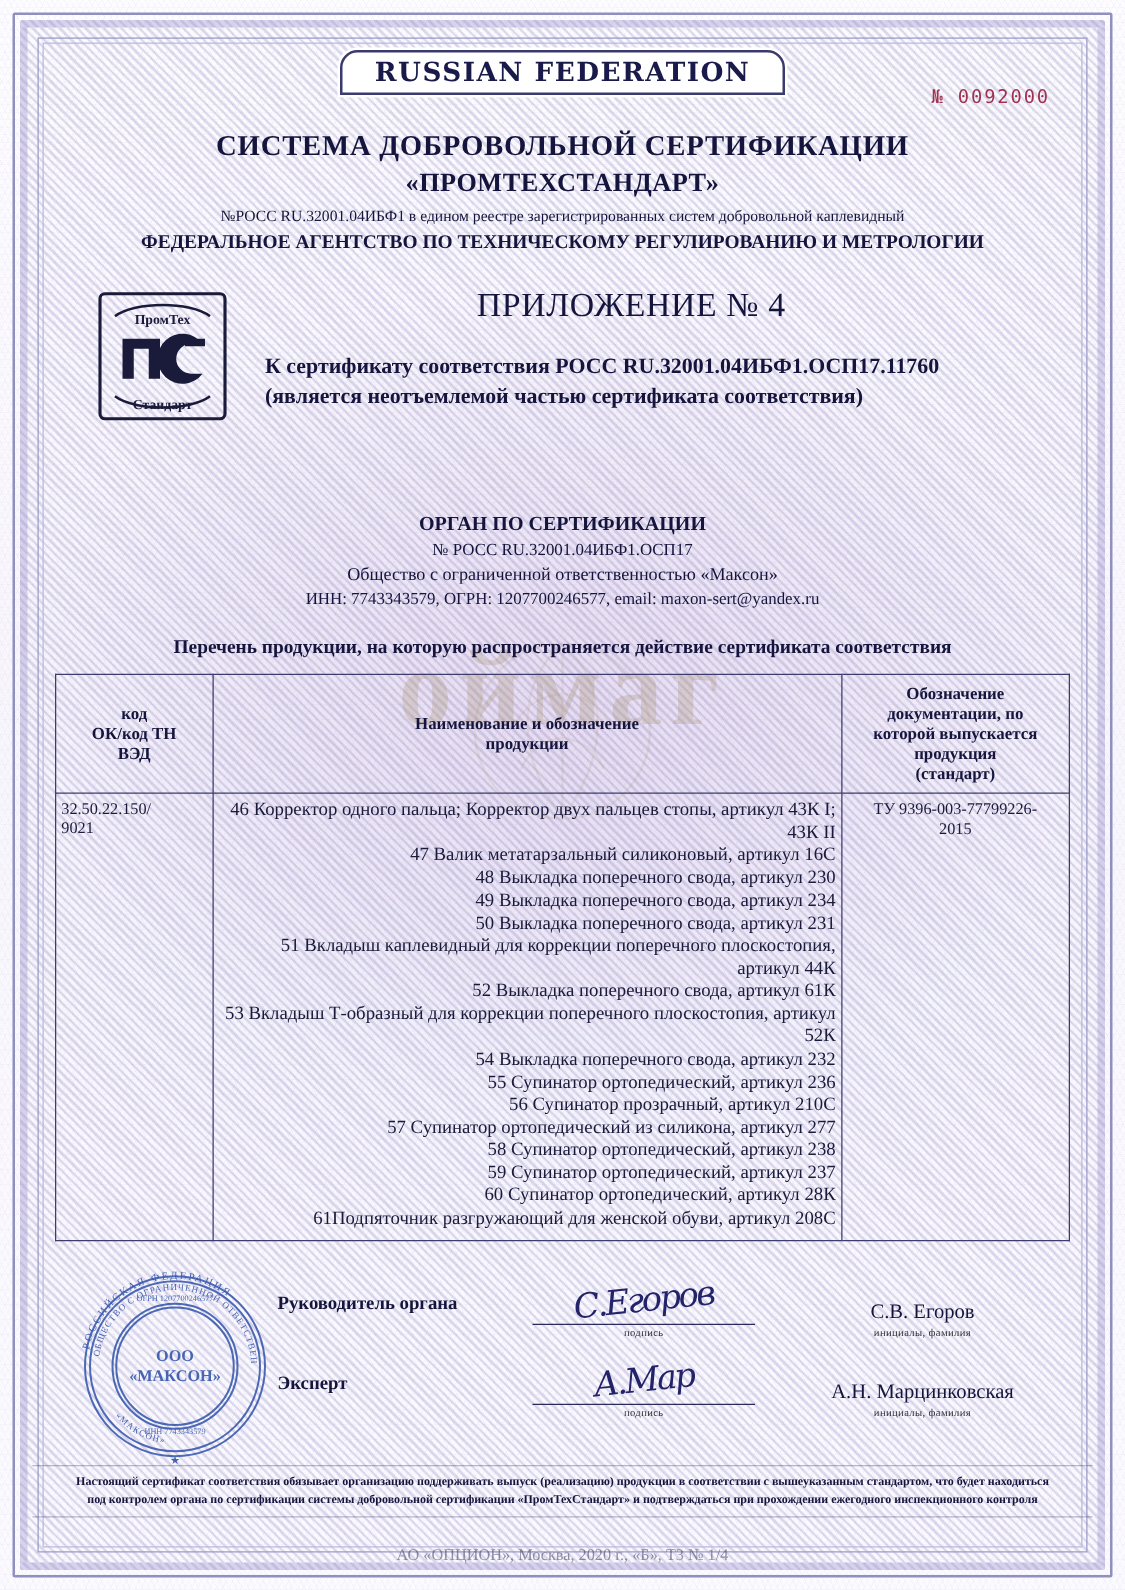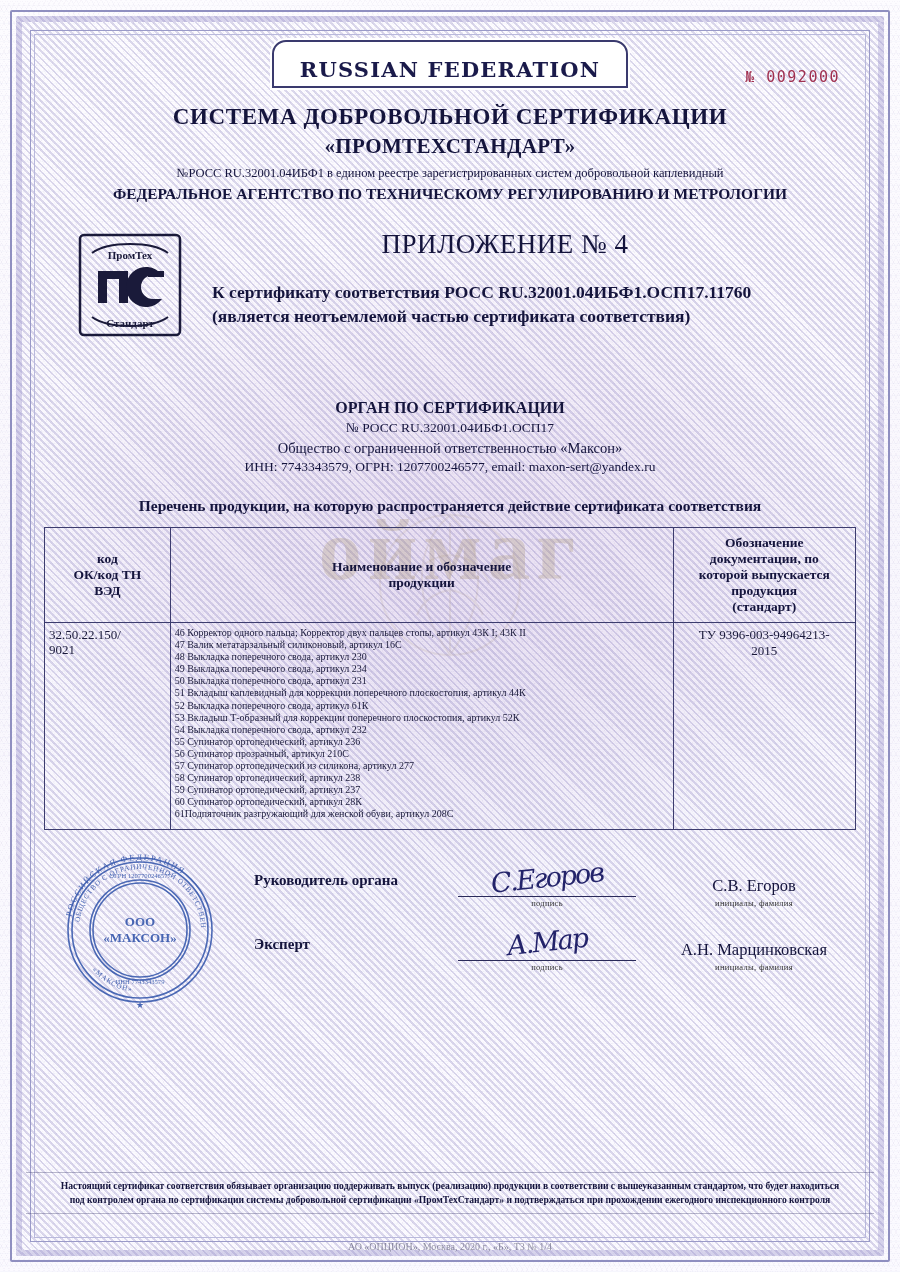--- a/index.html
+++ b/index.html
@@ -68,21 +68,21 @@
     height: 42px;
     display: flex;
     justify-content: center;
     align-items: flex-start;
   }
   .banner {
     position: relative;
     background: #ffffff;
     border: 2px solid #3a3a6e;
     border-radius: 14px 14px 0 0;
-    padding: 15px 26px 4px 26px;
+    padding: 3px 26px 4px 26px;
     box-shadow: 0 0 0 2px #ffffff;
   }
   .banner-text {
     font-family: "DejaVu Serif", serif;
     font-weight: bold;
     font-size: 21px;
     letter-spacing: 1.2px;
     color: #1a1a4a;
     white-space: nowrap;
   }
@@ -167,21 +167,21 @@
     padding-left: 168px;
     font-size: 16.5px;
     font-weight: bold;
     color: #14143c;
   }
   .validity .sp1 { display:inline-block; width: 34px; }
   .validity .sp2 { display:inline-block; width: 30px; }
 
   .org-title {
     text-align: center;
-    margin-top: 20px;
+    margin-top: 32px;
     font-weight: bold;
     font-size: 16px;
     color: #14143c;
   }
   .org-num {
     text-align: center;
     margin-top: 3px;
     font-size: 13.5px;
     color: #14143c;
   }
@@ -234,23 +234,24 @@
   }
   .col-code { width: 15.5%; }
   .col-name { width: 62%; }
   .col-doc  { width: 22.5%; }
   td.code {
     font-size: 13px;
     padding: 4px 2px 4px 4px;
     line-height: 1.18;
   }
   td.names {
-    font-size: 10px;
+    font-size: 15px;
     padding: 4px 4px 8px 4px;
     line-height: 1.21;
+    text-align: right;
   }
   td.doc {
     font-size: 13px;
     padding: 4px 4px;
     text-align: center;
     line-height: 1.2;
   }
   .nitem { white-space: normal; }
 
   
@@ -289,21 +290,20 @@
     width: 176px;
     height: 176px;
     opacity: 0.92;
   }
   .sig-row {
     position: absolute;
     left: 178px;
     right: 0;
     display: flex;
     align-items: flex-start;
-    margin-left: 32px;
   }
   .sig-row.r1 { top: 14px; }
   .sig-row.r2 { top: 78px; }
   .sig-role {
     width: 188px;
     font-weight: bold;
     font-size: 15px;
     color: #14143c;
     padding-top: 10px;
   }
@@ -353,21 +353,21 @@
     color: #14143c;
     border-top: 1px solid rgba(60,60,110,0.35);
     border-bottom: 1px solid rgba(60,60,110,0.35);
     padding: 6px 4px;
   }
   .printline {
     position: absolute;
     left: 0; right: 0;
     bottom: 20px;
     text-align: center;
-    font-size: 10px;
+    font-size: 13px;
     color: rgba(60,60,90,0.55);
   }
 </style>
 </head>
 <body>
 
 <div class="page">
   <div class="guilloche"></div>
   <div class="border-outer"></div>
   <div class="border-mid"></div>
@@ -478,21 +478,21 @@
             <div class="nitem">54 Выкладка поперечного свода, артикул 232</div>
             <div class="nitem">55 Супинатор ортопедический, артикул 236</div>
             <div class="nitem">56 Супинатор прозрачный, артикул 210С</div>
             <div class="nitem">57 Супинатор ортопедический из силикона, артикул 277</div>
             <div class="nitem">58 Супинатор ортопедический, артикул 238</div>
             <div class="nitem">59 Супинатор ортопедический, артикул 237</div>
             <div class="nitem">60 Супинатор ортопедический, артикул 28К</div>
             <div class="nitem">61Подпяточник разгружающий для женской обуви, артикул 208С</div>
           </td>
           <td class="doc">
-            <div>ТУ 9396-003-94964213-</div>
+            <div>ТУ 9396-003-77799226-</div>
             <div>2015</div>
           </td>
         </tr>
       </tbody>
     </table>
 
     <div class="sig-area">
       <svg class="stamp" viewBox="0 0 176 176">
         <defs>
           <path id="arcTop" d="M 18 88 A 70 70 0 0 1 158 88"></path>

